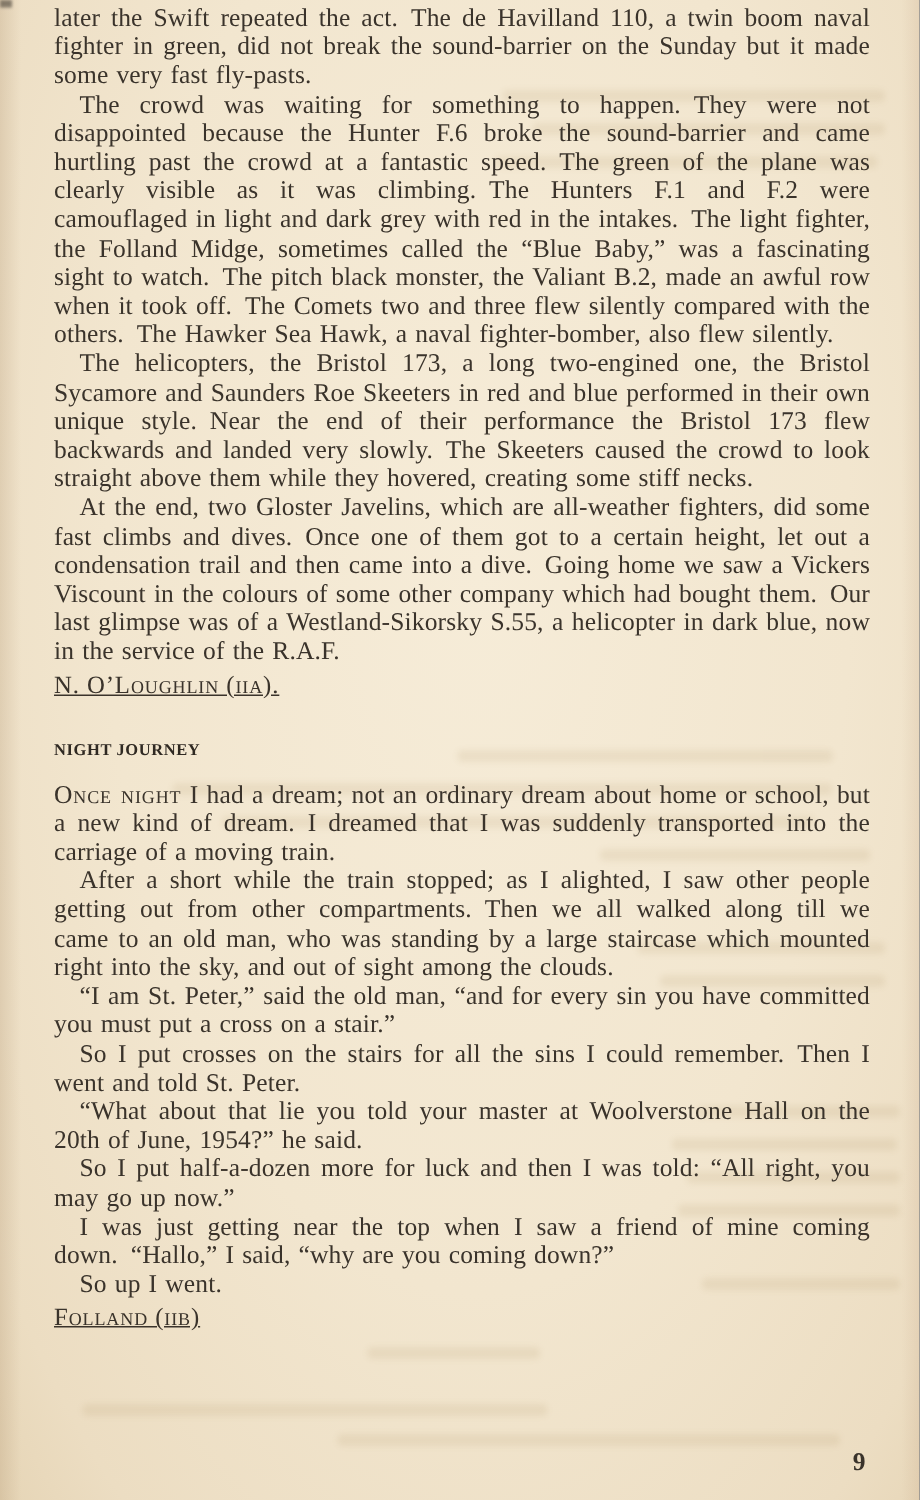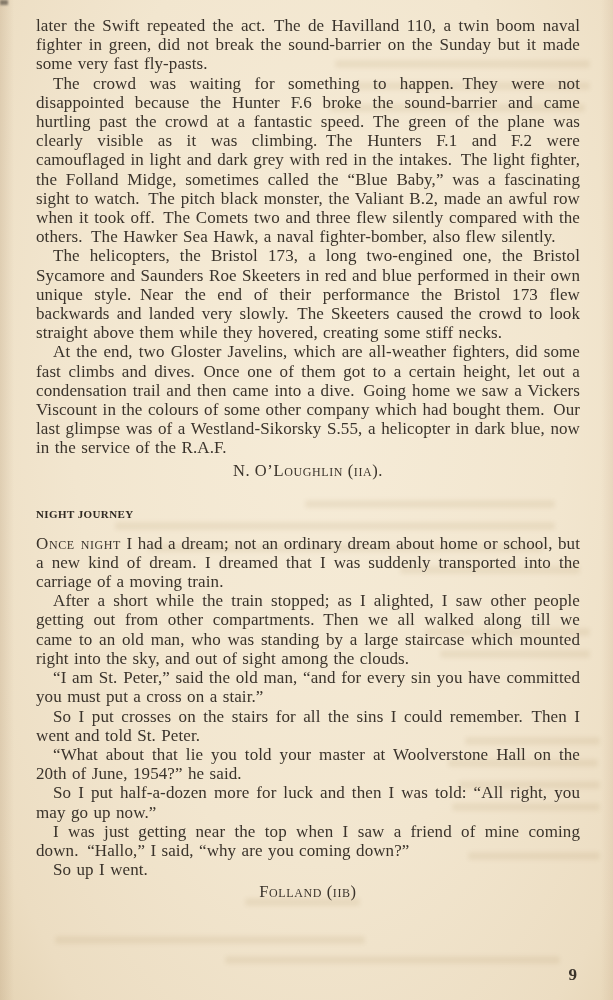--- a/index.html
+++ b/index.html
@@ -34,41 +34,42 @@
 
   
   .ghost {
     position: absolute; height: 8px;
     background: #96763f; opacity: 0.10; filter: blur(2px);
     border-radius: 3px; pointer-events: none;
   }
 
   .column {
     position: absolute;
-    left: 36px; top: 16px;
+    left: 36px; top: 2px;
     width: 544px;
   }
 
   p.body {
     margin: 0;
     font-size: 17px;
     line-height: 19.2px;
     text-align: justify;
     word-spacing: 1px;
     letter-spacing: 0.1px;
   }
   p.indent { text-indent: 17px; }
 
   .signature {
-    text-align: center;
+    text-align: left;
     font-variant: small-caps;
     font-size: 16.5px;
     letter-spacing: 0.6px;
     margin-top: 3px;
     line-height: 19px;
+    text-decoration: underline;
   }
 
   h2.essay-title {
     margin: 25px 0 10px 0;
     font-size: 11px;
     line-height: 19px;
     font-weight: bold;
     letter-spacing: 0.4px;
     color: #2f2922;
   }

